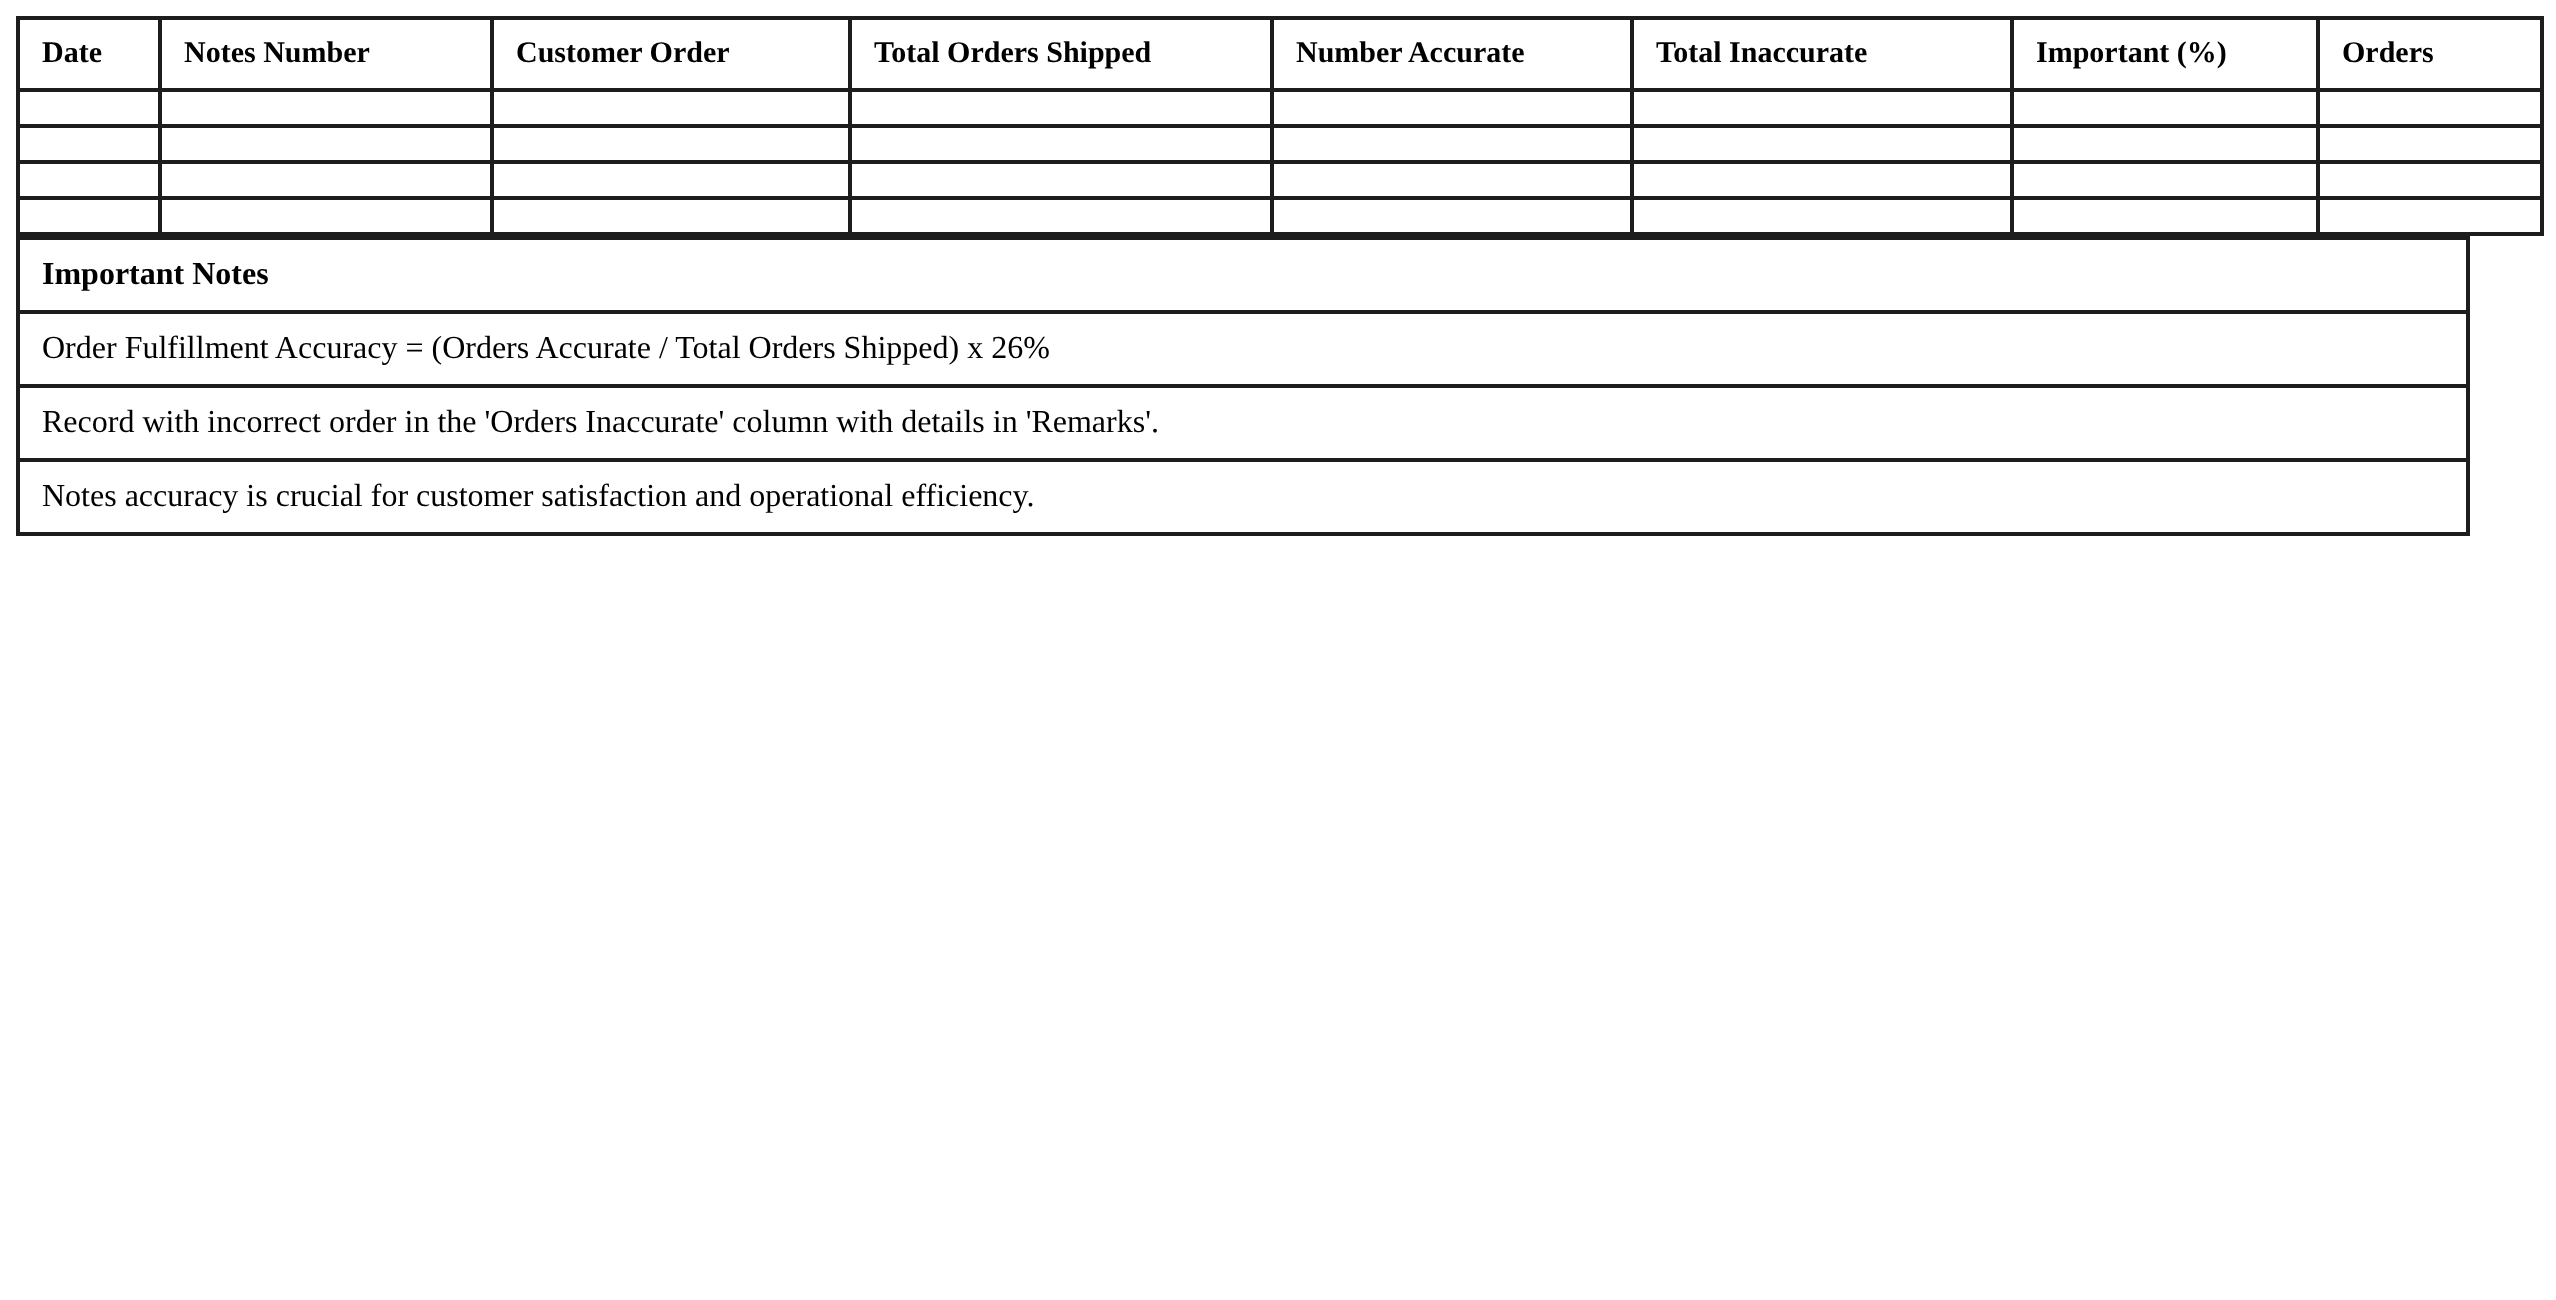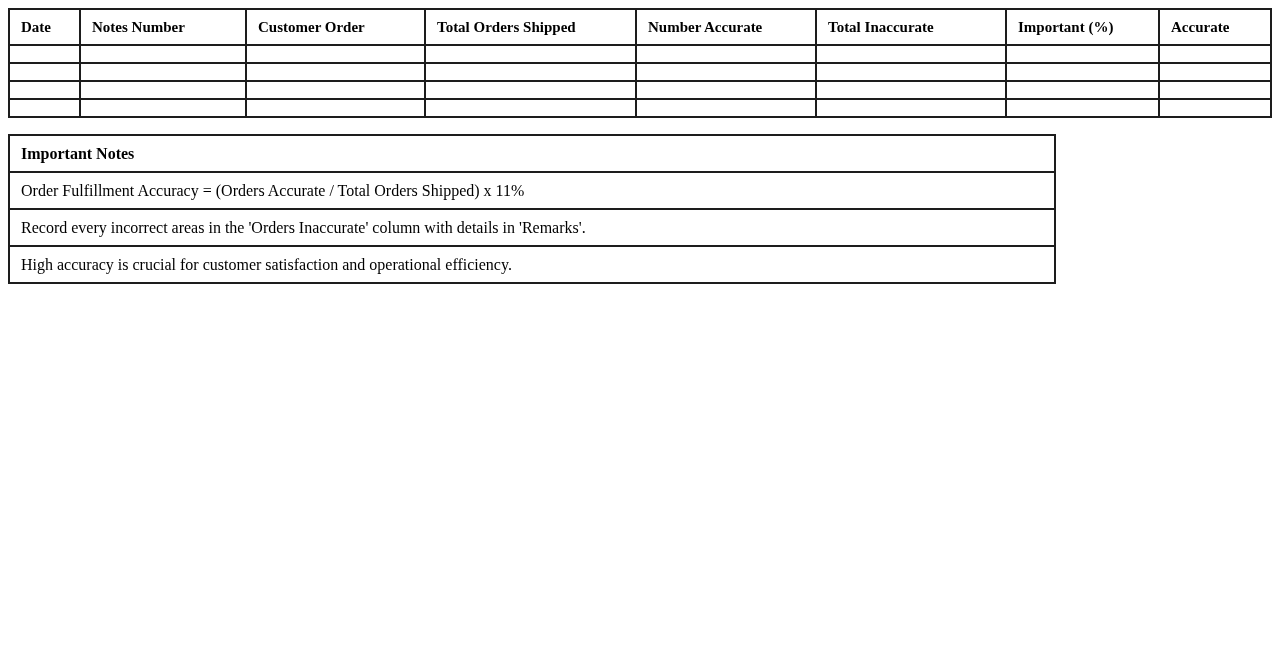--- a/index.html
+++ b/index.html
@@ -13,32 +13,31 @@
     overflow: hidden;
     font-family: "Liberation Serif", "DejaVu Serif", serif;
     color: #000000;
   }
   .page {
     padding: 8px;
   }
   table {
     border-collapse: collapse;
     table-layout: fixed;
-    width: 1048px;
+    width: 1227px;
   }
   th, td {
     border: 2px solid #1d1d1d;
     padding: 8px 11px;
     text-align: left;
     vertical-align: middle;
     overflow: hidden;
     white-space: nowrap;
   }
   .order-table {
-    margin-bottom: 16px;
     border-radius: 16px;
   }
   .order-table th {
     font-size: 15px;
     font-weight: bold;
     line-height: 18px;
   }
   .order-table td {
     font-size: 15px;
     line-height: 16px;
@@ -70,21 +69,21 @@
     </colgroup>
     <thead>
         <tr>
           <th>Date</th>
           <th>Notes Number</th>
           <th>Customer Order</th>
           <th>Total Orders Shipped</th>
           <th>Number Accurate</th>
           <th>Total Inaccurate</th>
           <th>Important (%)</th>
-          <th>Accurate</th>
+          <th>Orders</th>
         </tr>
       </thead>
     <tbody>
         <tr>
           <td></td>
           <td></td>
           <td></td>
           <td></td>
           <td></td>
           <td></td>
@@ -123,24 +122,24 @@
         </tr>
       </tbody>
   </table>
 
   <table class="notes-table">
     <tbody>
       <tr>
         <td class="notes-title">Important Notes</td>
       </tr>
     <tr>
-          <td>Order Fulfillment Accuracy = (Orders Accurate / Total Orders Shipped) x 11%</td>
+          <td>Order Fulfillment Accuracy = (Orders Accurate / Total Orders Shipped) x 26%</td>
         </tr>
         <tr>
-          <td>Record every incorrect areas in the 'Orders Inaccurate' column with details in 'Remarks'.</td>
+          <td>Record with incorrect order in the 'Orders Inaccurate' column with details in 'Remarks'.</td>
         </tr>
         <tr>
-          <td>High accuracy is crucial for customer satisfaction and operational efficiency.</td>
+          <td>Notes accuracy is crucial for customer satisfaction and operational efficiency.</td>
         </tr>
       </tbody>
   </table>
 
 </div>
 
 </body></html>

